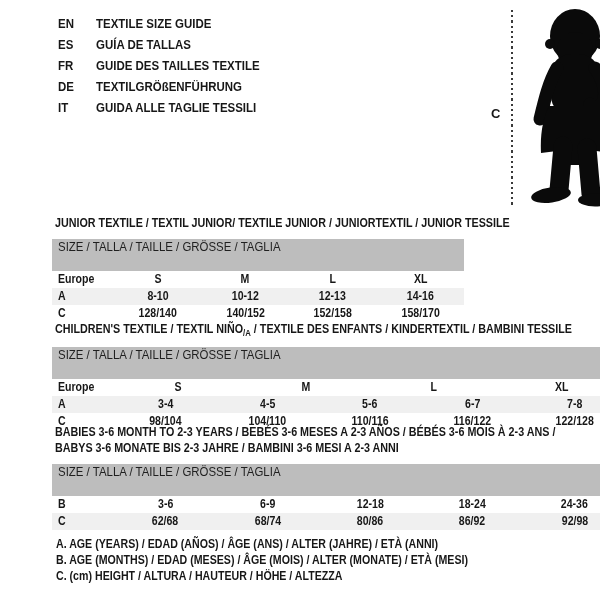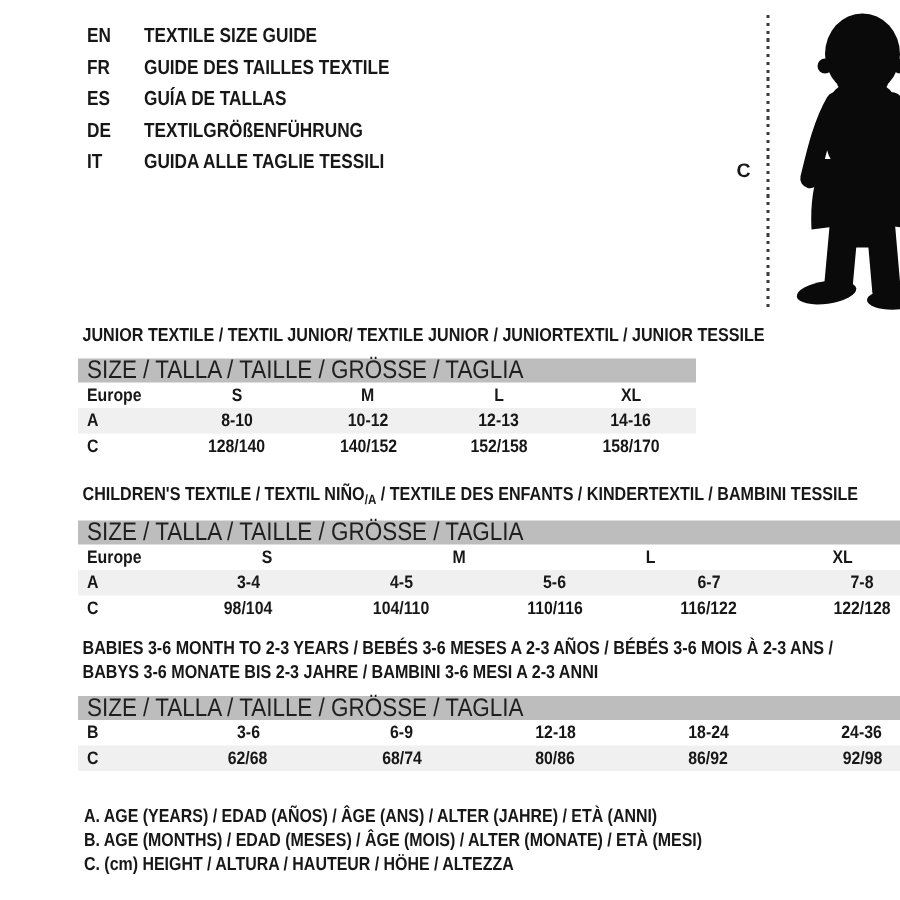--- a/index.html
+++ b/index.html
@@ -22,22 +22,22 @@
   .measure-label{position:absolute;left:455px;top:106px;font-size:13px;font-weight:700;}
   .baby-svg{position:absolute;left:487px;top:6px;}
 
   
   .sec-title{position:absolute;left:19px;font-size:12.5px;font-weight:700;white-space:nowrap;
              transform:scaleX(.86);transform-origin:0 50%;}
   .sub{font-size:9px;vertical-align:-3px;}
 
   
   .table{position:absolute;font-size:12px;}
-  .thead{height:16px;line-height:16px;background:#bdbdbd;padding-left:6px;white-space:nowrap;
-         font-size:17px;color:#1f1f1f;}
+  .thead{height:32px;line-height:16px;background:#bdbdbd;padding-left:6px;white-space:nowrap;
+         font-size:13px;color:#1f1f1f;}
   .trow{display:flex;height:17px;line-height:17px;font-weight:bold;}
   .trow.alt{background:#f0f0f0;}
   .tlabel{width:62px;padding-left:6px;box-sizing:border-box;}
   .tcell{flex:1;text-align:center;}
 
   
   .legend{position:absolute;left:20px;top:536px;}
   .legend-line{height:16px;line-height:16px;font-size:12.5px;font-weight:700;white-space:nowrap;
                transform:scaleX(.85);transform-origin:0 50%;}
 </style>
@@ -45,26 +45,26 @@
 <body>
 
 <div class="page">
 
   <div class="lang-block">
     <div class="lang-row">
       <span class="lang-code"><span class="cx">EN</span></span>
       <span class="lang-text cx">TEXTILE SIZE GUIDE</span>
     </div>
     <div class="lang-row">
+      <span class="lang-code"><span class="cx">ES</span></span>
+      <span class="lang-text cx">GUÍA DE TALLAS</span>
+    </div>
+    <div class="lang-row">
       <span class="lang-code"><span class="cx">FR</span></span>
       <span class="lang-text cx">GUIDE DES TAILLES TEXTILE</span>
-    </div>
-    <div class="lang-row">
-      <span class="lang-code"><span class="cx">ES</span></span>
-      <span class="lang-text cx">GUÍA DE TALLAS</span>
     </div>
     <div class="lang-row">
       <span class="lang-code"><span class="cx">DE</span></span>
       <span class="lang-text cx">TEXTILGRÖßENFÜHRUNG</span>
     </div>
     <div class="lang-row">
       <span class="lang-code"><span class="cx">IT</span></span>
       <span class="lang-text cx">GUIDA ALLE TAGLIE TESSILI</span>
     </div>
   </div>

